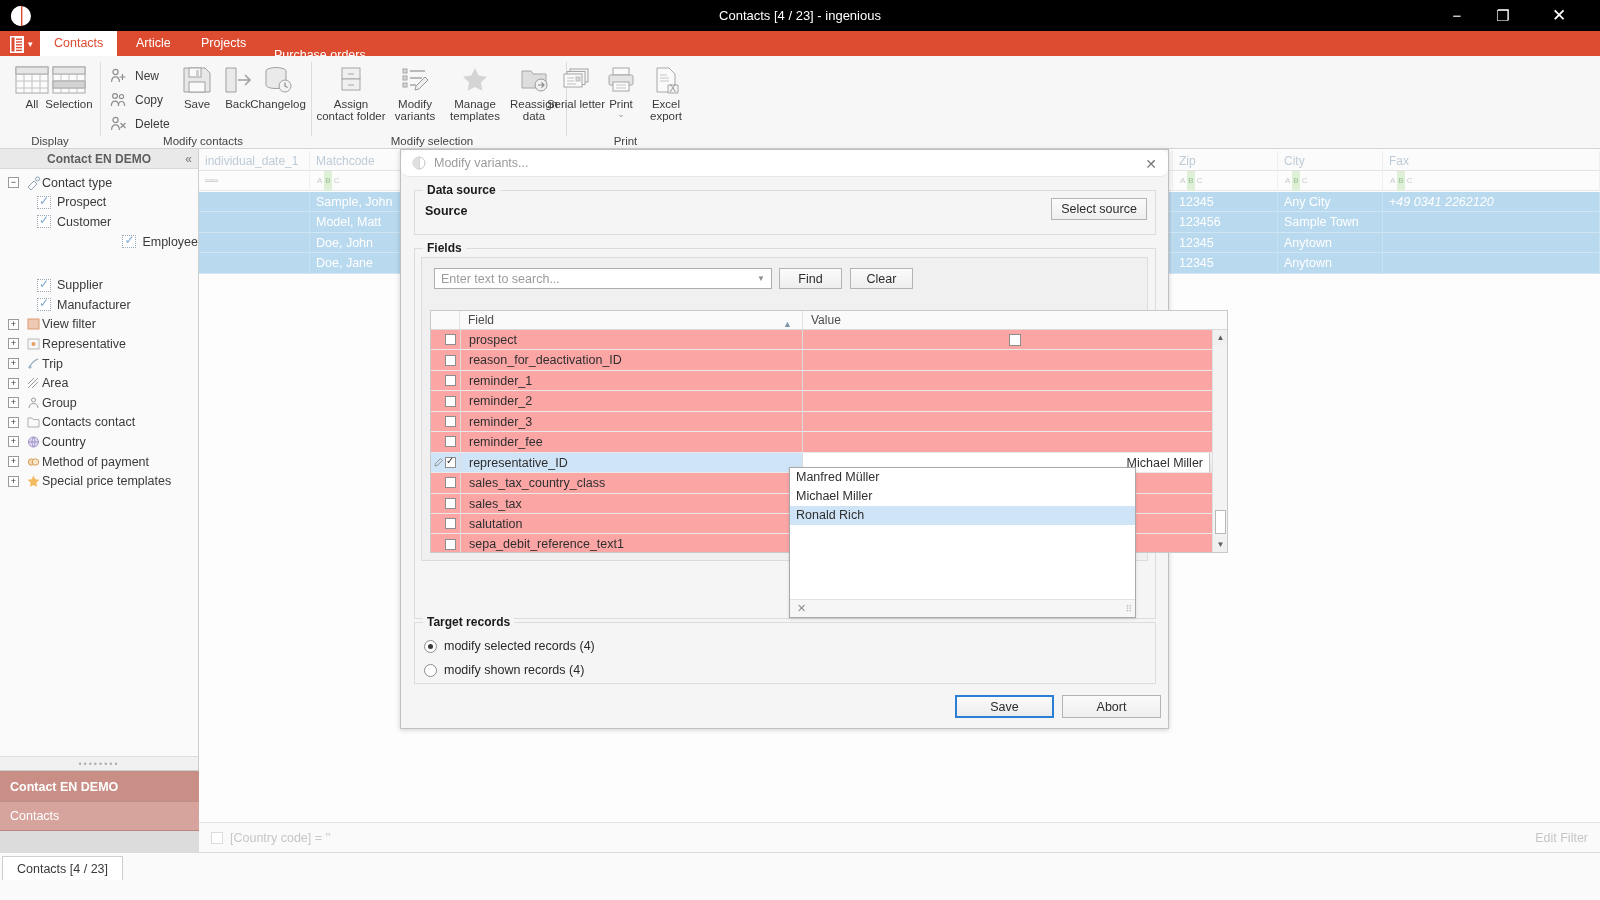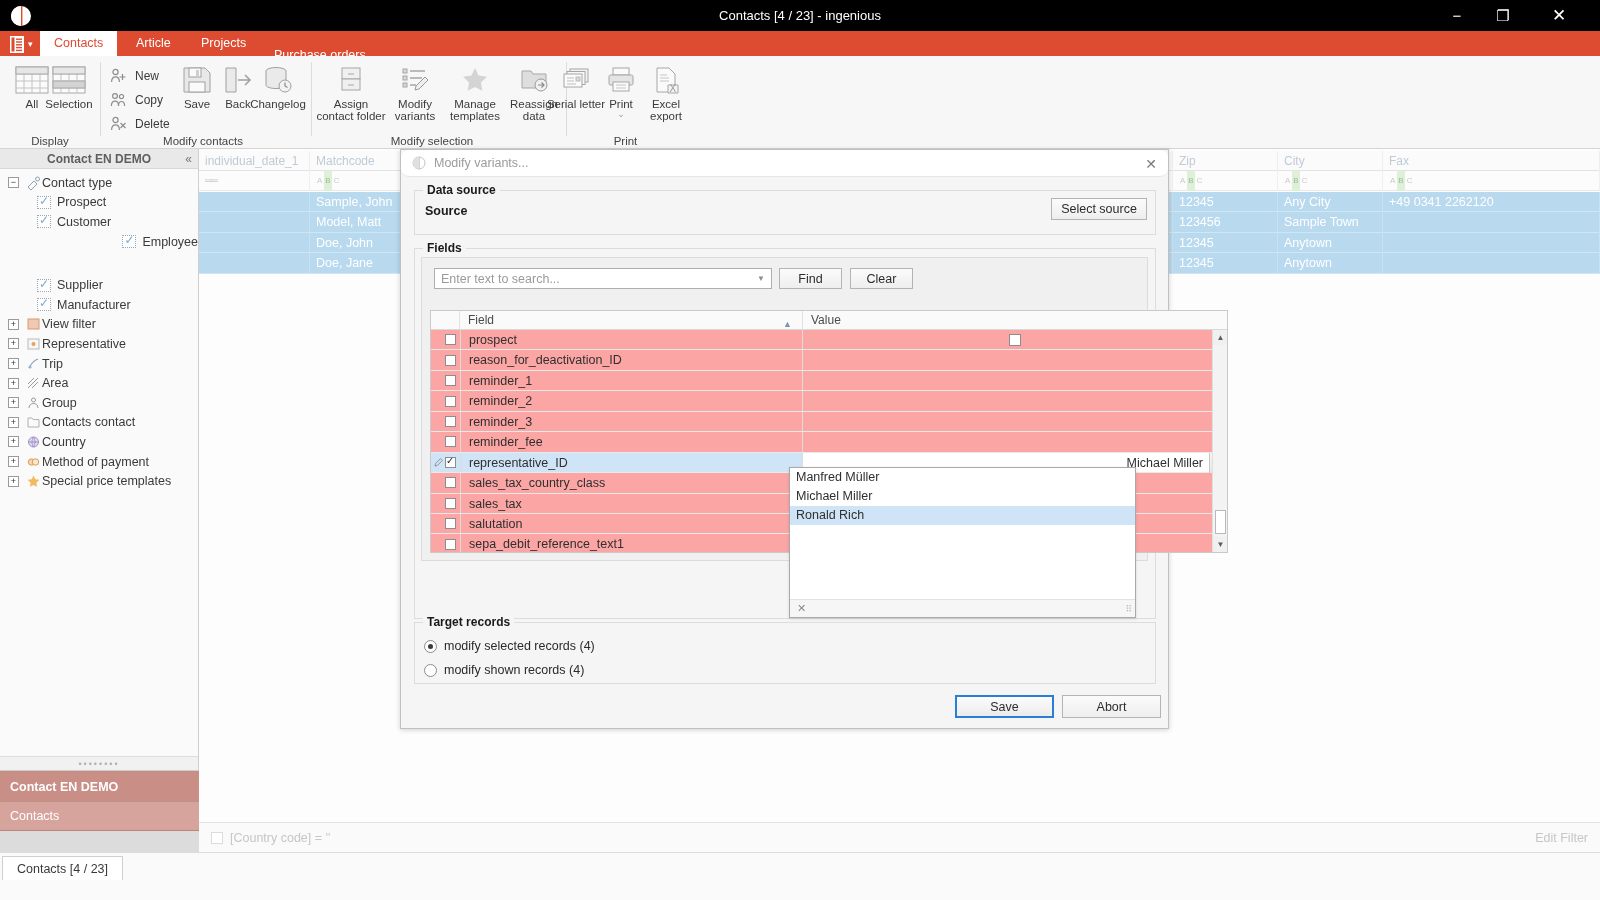--- a/index.html
+++ b/index.html
@@ -761,21 +761,21 @@
           </span>
       </div>
     </div>
 
     <div class="grow" style="top:43px;">
       <div class="gc" style="width:111px;"></div>
       <div class="gc" style="width:105px;">Sample, John</div>
       <div class="gc" style="width:758px;"></div>
       <div class="gc" style="width:105px;">12345</div>
       <div class="gc" style="width:105px;">Any City</div>
-      <div class="gc" style="width:217px;">+49 0341 2262120</div>
+      <div class="gc" style="width:217px;font-style:italic;">+49 0341 2262120</div>
     </div>
     <div class="grow" style="top:63.4px;">
       <div class="gc" style="width:111px;"></div>
       <div class="gc" style="width:105px;">Model, Matt</div>
       <div class="gc" style="width:758px;"></div>
       <div class="gc" style="width:105px;">123456</div>
       <div class="gc" style="width:105px;">Sample Town</div>
       <div class="gc" style="width:217px;"></div>
     </div>
     <div class="grow" style="top:83.8px;">

